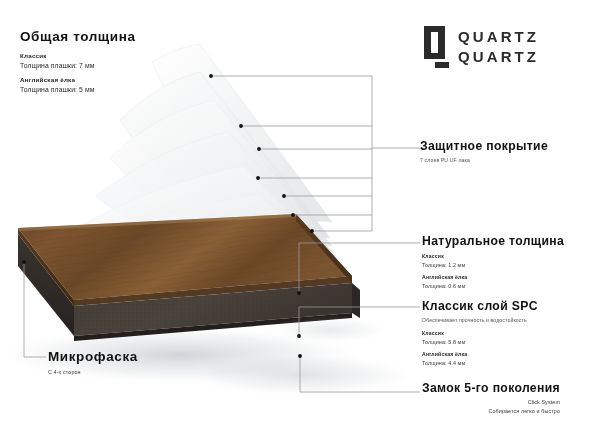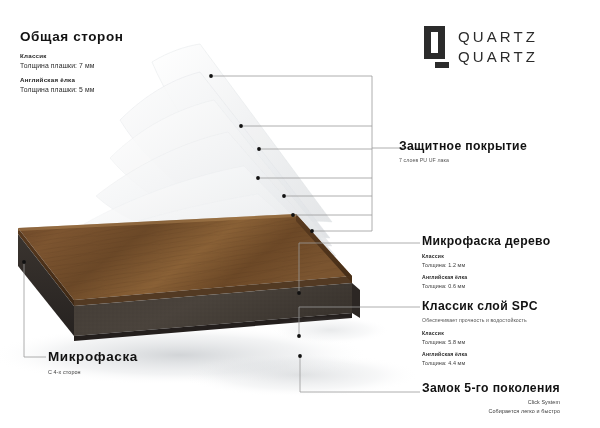--- a/index.html
+++ b/index.html
@@ -50,21 +50,21 @@
   }
   .gap{height:5px;}
 
   
   #blk-total{left:20px;top:30px;}
   #blk-total .h-main{margin-bottom:7px;}
   #blk-micro{left:48px;top:350px;}
   #blk-micro .h-main{margin-bottom:3px;}
 
   
-  #blk-coat{left:399px;top:140px;}
+  #blk-coat{left:420px;top:140px;}
   #blk-coat .h-right{margin-bottom:4px;}
   #blk-wood{left:422px;top:235px;}
   #blk-wood .h-right{margin-bottom:5px;}
   #blk-spc{left:422px;top:300px;}
   #blk-spc .h-right{margin-bottom:4px;}
   #blk-lock{left:422px;top:382px;text-align:right;}
   #blk-lock .h-right{margin-bottom:3px;}
 
   
   #logo{position:absolute;left:424px;top:26px;z-index:3;display:flex;align-items:flex-start;}
@@ -74,21 +74,21 @@
     background:#2b2b2b;
   }
   .logo-q::after{
     content:"";position:absolute;left:7px;top:6px;width:7px;height:21px;background:#fff;
   }
   .logo-tail{
     position:absolute;left:11px;top:36px;width:14px;height:6px;background:#2b2b2b;
   }
   .logo-words{display:flex;flex-direction:column;justify-content:center;padding-top:1px;}
   .logo-line{
-    font-size:15px;font-weight:400;letter-spacing:3.1px;color:#2b2b2b;
+    font-size:15px;font-weight:700;letter-spacing:3.1px;color:#2b2b2b;
     line-height:1.35;white-space:nowrap;
   }
 </style>
 </head>
 <body>
 
 <div id="stage">
 
   <svg id="art" viewBox="0 0 600 428">
     <defs>
@@ -221,40 +221,40 @@
       <div class="logo-q"></div>
       <div class="logo-tail"></div>
     </div>
     <div class="logo-words">
       <div class="logo-line">QUARTZ</div>
       <div class="logo-line">QUARTZ</div>
     </div>
   </div>
 
   <div class="txt" id="blk-total">
-    <div class="h-main">Общая сторон</div>
+    <div class="h-main">Общая толщина</div>
     <div class="sub-b">Классик</div>
     <div class="sub-n">Толщина плашки: 7 мм</div>
     <div class="gap"></div>
     <div class="sub-b">Английская ёлка</div>
     <div class="sub-n">Толщина плашки: 5 мм</div>
   </div>
 
   <div class="txt" id="blk-micro">
     <div class="h-main">Микрофаска</div>
     <div class="cap-n">С 4-х сторон</div>
   </div>
 
   <div class="txt" id="blk-coat">
     <div class="h-right">Защитное покрытие</div>
     <div class="cap-i">7 слоев PU UF лака</div>
   </div>
 
   <div class="txt" id="blk-wood">
-    <div class="h-right">Микрофаска дерево</div>
+    <div class="h-right">Натуральное толщина</div>
     <div class="cap-b">Классик</div>
     <div class="cap-n">Толщина: 1.2 мм</div>
     <div class="gap"></div>
     <div class="cap-b">Английская ёлка</div>
     <div class="cap-n">Толщина: 0.6 мм</div>
   </div>
 
   <div class="txt" id="blk-spc">
     <div class="h-right">Классик слой SPC</div>
     <div class="cap-i">Обеспечивает прочность и водостойкость</div>

